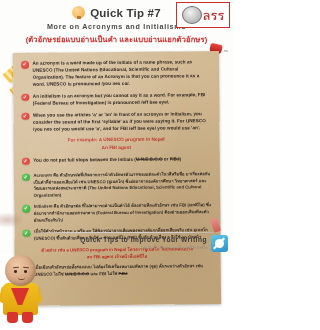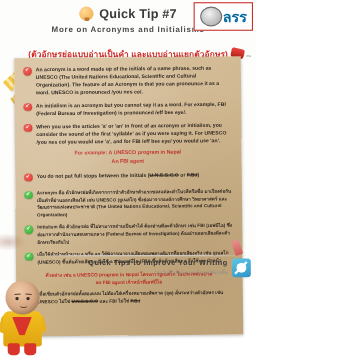--- a/index.html
+++ b/index.html
@@ -28,36 +28,36 @@
   }
   .title {
     font-size:11.5px; font-weight:bold; color:#3b3b3b; letter-spacing:.2px;
   }
   .subtitle {
     text-align:center; font-size:7.2px; color:#4a4a4a; font-weight:bold;
     letter-spacing:.7px; margin-top:3px;
   }
   .subtitle-th {
     text-align:center; font-size:7.6px; color:#cf2b28; font-weight:bold;
-    margin-top:12px; letter-spacing:.1px;
+    margin-top:2px; letter-spacing:.1px;
   }
 
   
   .logo {
     position:absolute; right:3px; top:2px;
     width:54px; height:26px; border:1.2px solid #c9302c;
     background:#fff; display:flex; align-items:center; justify-content:center;
     gap:1px; padding:1px 2px;
   }
   .logo-mark {
     width:20px; height:18px; border-radius:50%;
     background:radial-gradient(circle at 40% 35%, #f2f2f2, #b9b9b9 70%, #8d8d8d);
     border:1px solid #6f6f6f; flex:none;
   }
-  .logo-th { font-size:13px; color:#0369a1; font-weight:bold; line-height:1; }
+  .logo-th { font-size:13px; color:#b91c1c; font-weight:normal; line-height:1; }
   .logo-cap {
     position:absolute; right:5px; bottom:-5px; font-size:3px; color:#777;
   }
 
   
   .paper {
     position:absolute; left:14px; top:52px; width:206px; height:253px;
     background:linear-gradient(150deg,#d9c3a0 0%,#d3bb96 30%,#cbb289 60%,#c5a97f 100%);
     box-shadow:0 1px 3px rgba(0,0,0,.28);
     transform:rotate(-0.5deg);

